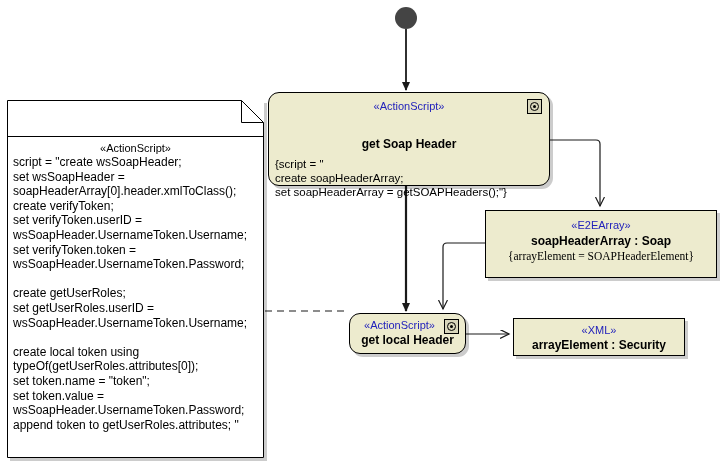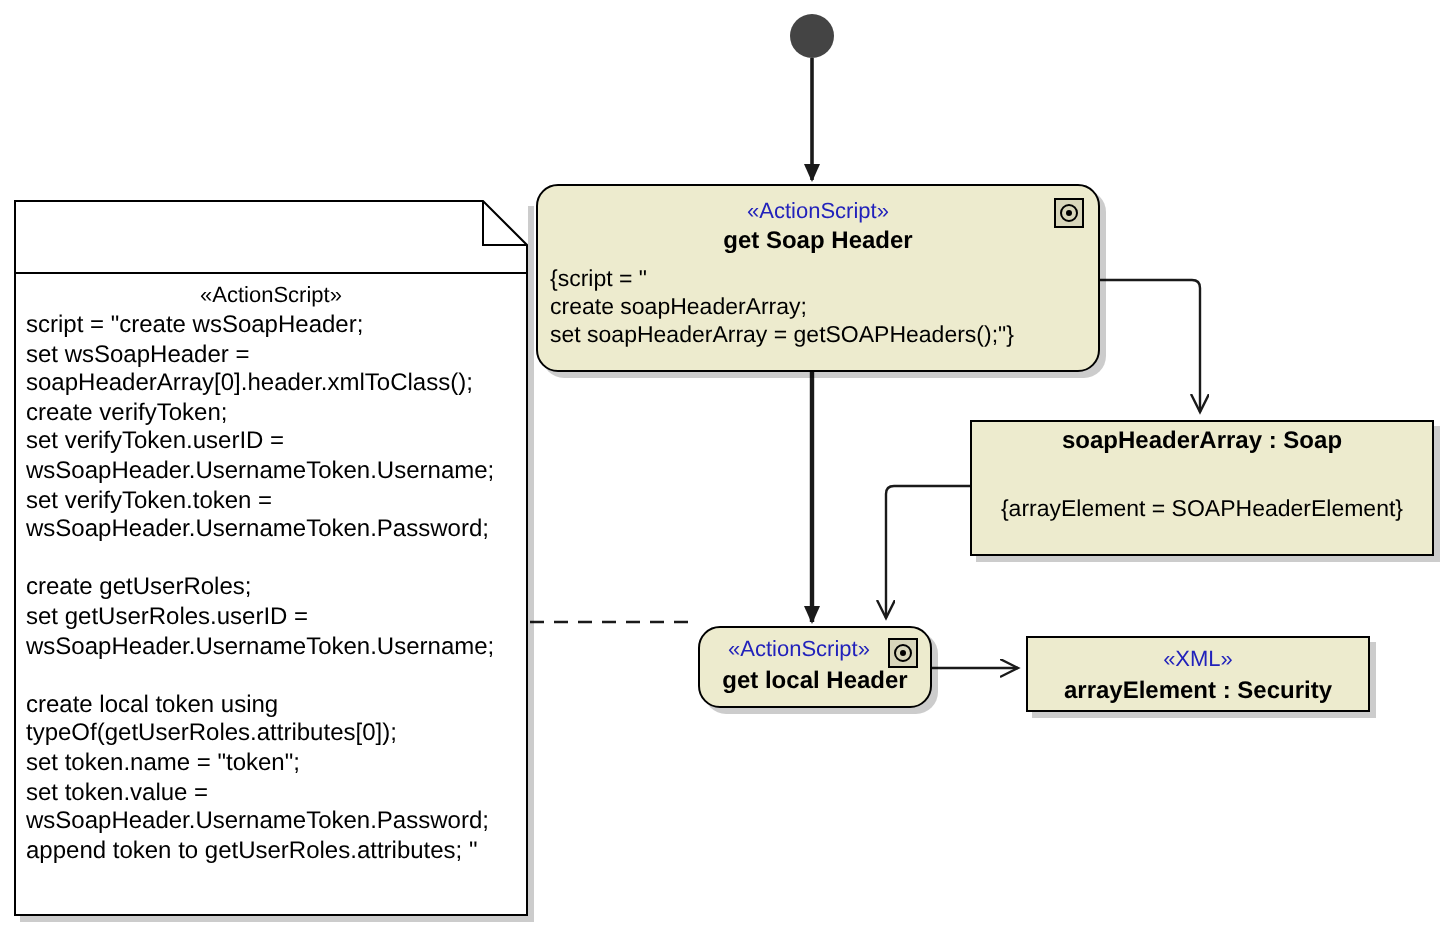--- a/index.html
+++ b/index.html
@@ -49,20 +49,21 @@
     line-height: 14px;
     white-space: nowrap;
   }
   .node .nname {
     color: #000000;
     font-size: 12px;
     font-weight: bold;
     text-align: center;
     line-height: 15px;
     white-space: nowrap;
+    margin-top: 24px;
   }
   .node .body {
     font-size: 11.5px;
     line-height: 14px;
     color: #000000;
     white-space: pre;
   }
   .node .body.center {
     text-align: center;
   }
@@ -200,22 +201,23 @@
   <div class="node rounded" style="left:268px; top:92px; width:282px; height:94px;">
     <div class="stereo" style="margin-top:6px;">«ActionScript»</div>
     <div class="nname">get Soap Header</div>
     <div class="body" style="margin-left:6px; margin-top:5px;">{script = "
 create soapHeaderArray;
 set soapHeaderArray = getSOAPHeaders();"}</div>
     <div class="action-icon" style="right:7px; top:6px;"></div>
   </div>
 
   <div class="node" style="left:485px; top:210px; width:232px; height:68px;">
+    <div class="stereo" style="margin-top:7px;">«E2EArray»</div>
     <div class="nname" style="margin-top:2px;">soapHeaderArray : Soap</div>
-    <div class="body center" style="margin-top:20px;">{arrayElement = SOAPHeaderElement}</div>
+    <div class="body center" style="margin-top:0;font-family:Liberation Serif, serif;">{arrayElement = SOAPHeaderElement}</div>
   </div>
 
   <div class="node rounded" style="left:349px; top:313px; width:117px; height:41px;">
     <div class="stereo" style="margin-top:4px; margin-right:16px;">«ActionScript»</div>
     <div class="nname" style="margin-top:1px;">get local Header</div>
     <div class="action-icon" style="right:6px; top:5px;"></div>
   </div>
 
   <div class="node" style="left:513px; top:318px; width:172px; height:38px;">
     <div class="stereo" style="margin-top:4px;">«XML»</div>

